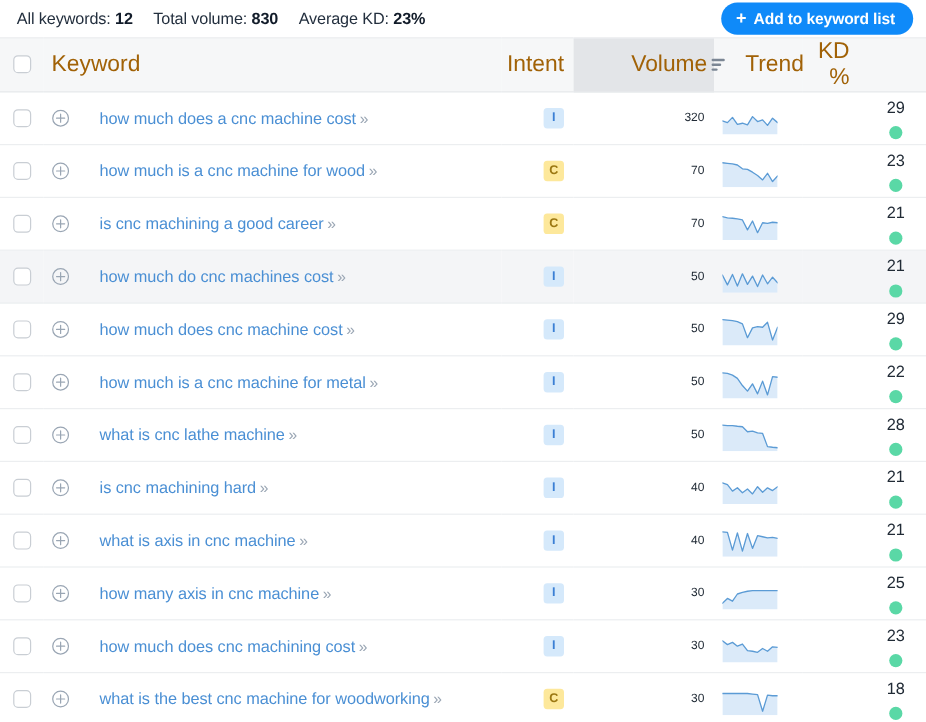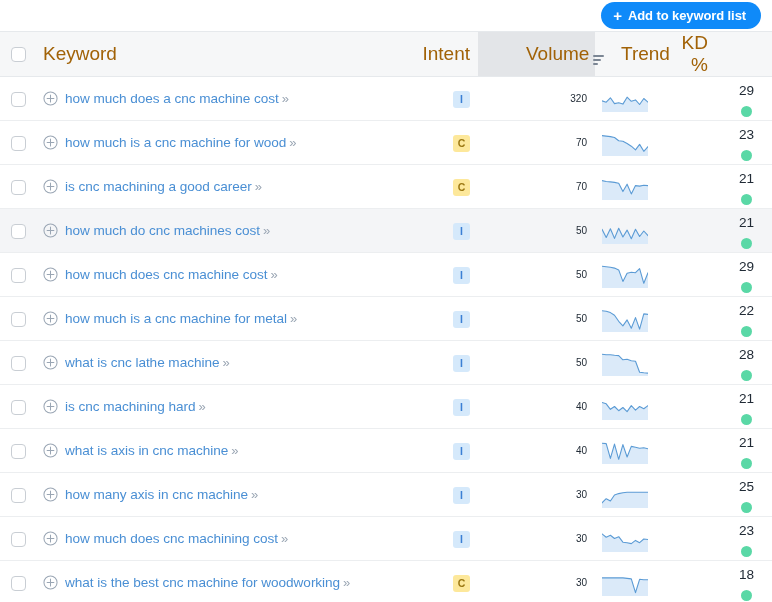--- a/index.html
+++ b/index.html
@@ -59,21 +59,21 @@
     border-bottom: 1px solid #e6e9ec;
     vertical-align: middle;
   }
   th.c-check { width: 36px; text-align: center; }
   th.c-kw    { width: 382px; text-align: left; padding-left: 7px; }
   th.c-intent{ width: 60px;  text-align: right; padding-right: 8px;}
   th.c-vol   { width: 117px; text-align: right; padding-right: 8px; background: #e3e5e8; }
   th.c-trend { width: 74px;  text-align: left;  padding-left: 26px; }
   th.c-kd    { width: 103px; text-align: right; padding-right: 64px; }
 
-  .vol-head-inner { display: inline-flex; align-items: flex-end; gap: 4px; margin-left: 48px; }
+  .vol-head-inner { display: inline-flex; align-items: center; gap: 4px; margin-left: 48px; }
   .sort-icon { display: inline-block; width: 11px; }
   .sort-icon i { display:block; height:1.8px; background:#7b8694; margin-bottom:2.4px; border-radius:1px; }
   .sort-icon i:nth-child(1){ width:11px; }
   .sort-icon i:nth-child(2){ width:8px; }
   .sort-icon i:nth-child(3){ width:5px; margin-bottom:0; }
 
   tbody tr { height: 44px; }
   tbody tr td { border-bottom: 1px solid #eceef0; padding: 0; vertical-align: middle; }
   tbody tr.row-hover td { background: #f4f5f7; }
 
@@ -89,21 +89,21 @@
     width: 15px; height: 15px;
     border: 1px solid #c9ced4;
     border-radius: 4px;
     background: #fff;
     display: inline-block;
     vertical-align: middle;
     cursor: pointer;
   }
 
   
-  .kw-wrap { display: flex; align-items: center; gap: 7px; }
+  .kw-wrap { display: flex; align-items: center; gap: 25px; }
   .plus-circle { width: 15px; height: 15px; flex: 0 0 15px; display:block; cursor: pointer; }
   .kw-link {
     color: #4a8fd4;
     font-size: 13.6px;
     text-decoration: none;
     white-space: nowrap;
     cursor: pointer;
     letter-spacing: -0.05px;
   }
   .kw-chev { color: #9aa6b4; font-size: 13px; margin-left: 3px; letter-spacing:-1px; }
@@ -127,20 +127,34 @@
   .kd-wrap { display: inline-flex; align-items: center; gap: 8px; flex-direction: column; }
   .kd-num { font-size: 13.6px; color: #212b36; }
   .kd-dot { width: 11px; height: 11px; border-radius: 50%; display: inline-block; }
 </style>
 </head>
 <body>
 
 <div class="page">
 
   <div class="summary-bar">
+    <div class="stats">
+      <span class="stat">
+        <span class="lbl">All keywords:</span>
+        <span class="val">12</span>
+      </span>
+      <span class="stat">
+        <span class="lbl">Total volume:</span>
+        <span class="val">830</span>
+      </span>
+      <span class="stat">
+        <span class="lbl">Average KD:</span>
+        <span class="val">23%</span>
+      </span>
+    </div>
     <button class="add-btn">
       <span class="plus-glyph">+</span>
       <span>Add to keyword list</span>
     </button>
   </div>
 
   <table class="kw-table">
     <thead>
       <tr class="head-row">
         <th class="c-check">

